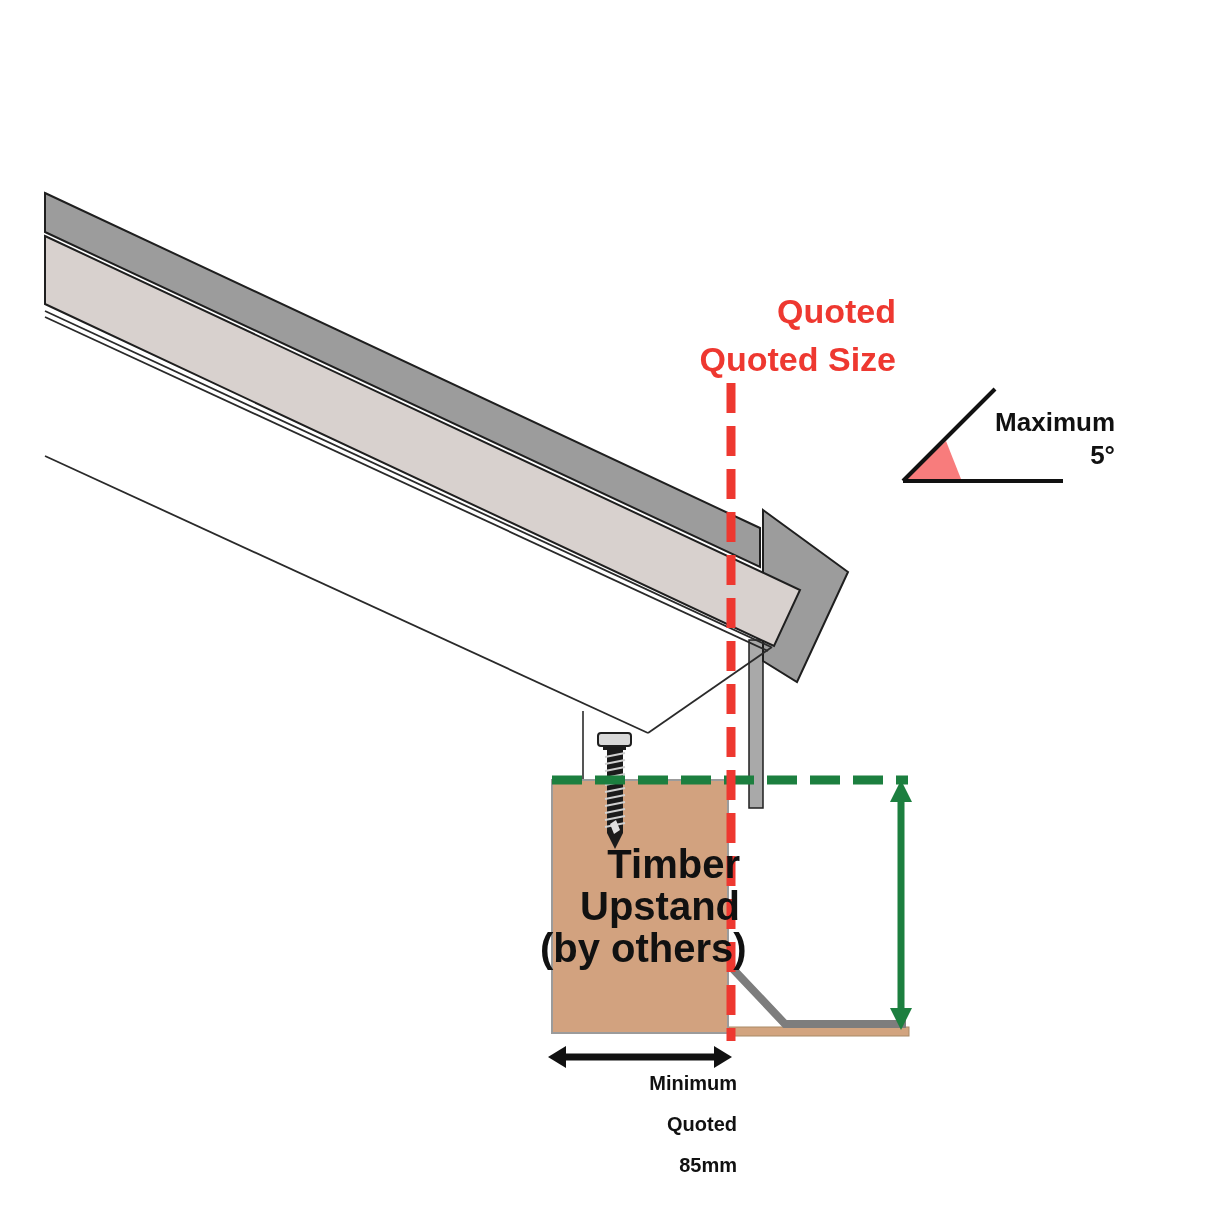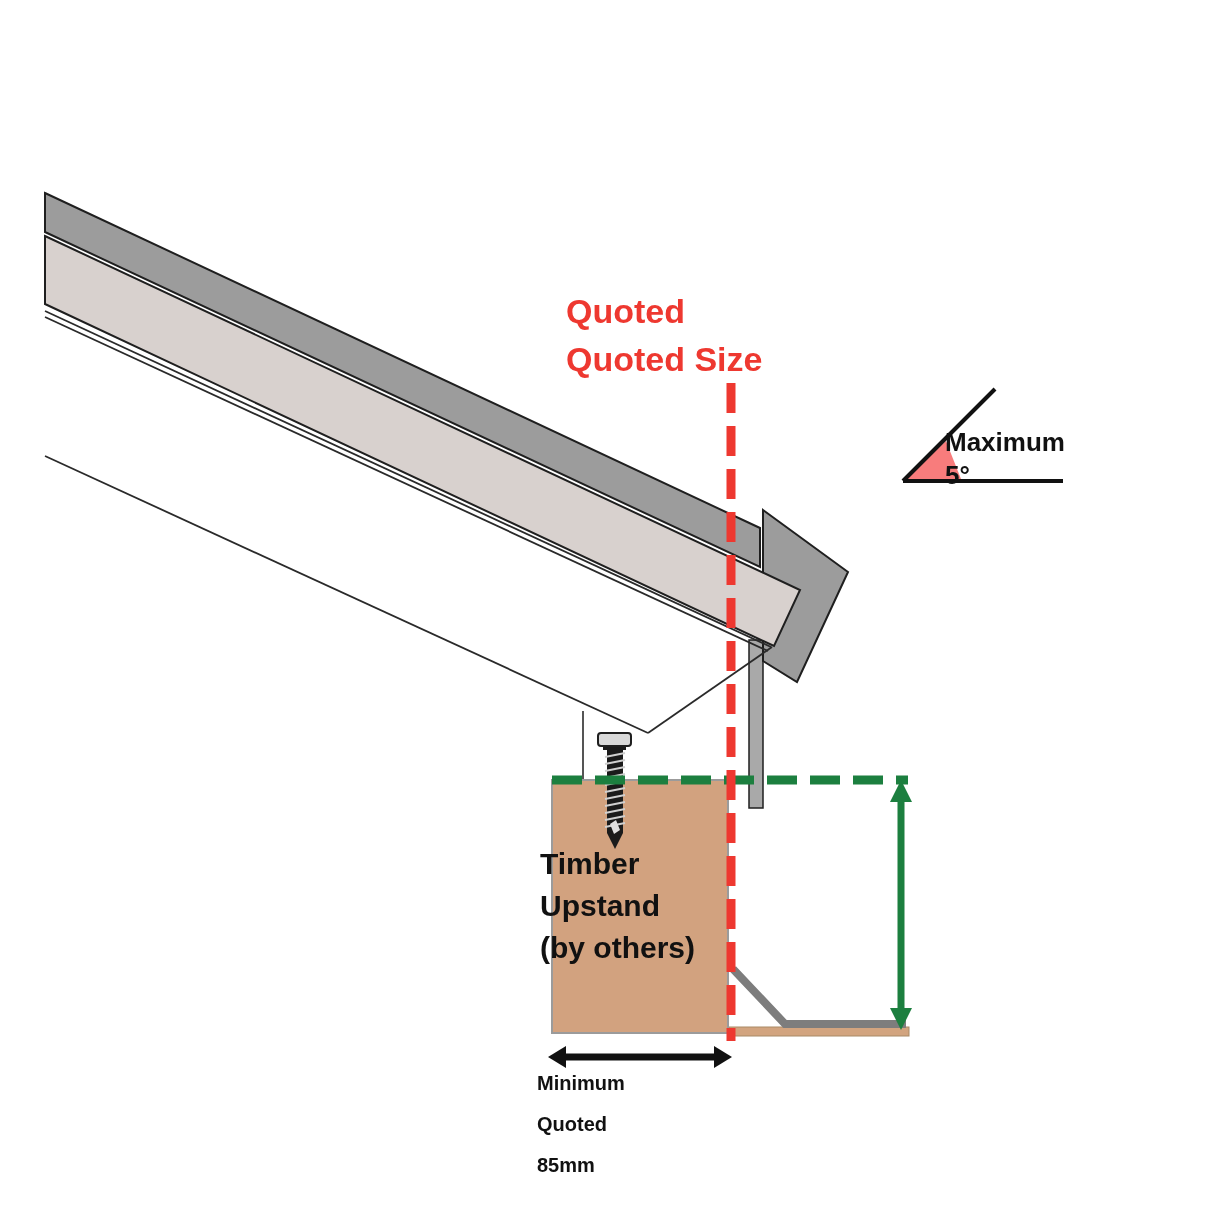--- a/index.html
+++ b/index.html
@@ -7,28 +7,28 @@
     position: relative;
     width: 1214px;
     height: 1214px;
     background: #ffffff;
     overflow: hidden;
     font-family: "Liberation Sans", sans-serif;
   }
   .canvas svg { position: absolute; left: 0; top: 0; }
   .lbl {
     position: absolute;
-    text-align: left;
+    text-align: right;
     font-weight: 700;
     white-space: nowrap;
   }
   .lbl div { white-space: nowrap; }
   .lbl-quoted  { left: 566px; top: 287px; width: 330px; font-size: 34px; line-height: 48px; color: #ee3830; }
-  .lbl-pitch   { left: 945px; top: 406px; width: 170px; font-size: 26px; line-height: 33px; color: #111111; margin-top: 20px; }
-  .lbl-upstand { left: 540px; top: 843px; width: 200px; font-size: 30px; line-height: 42px; color: #111111; }
+  .lbl-pitch   { left: 945px; top: 406px; width: 170px; font-size: 26px; line-height: 33px; color: #111111; }
+  .lbl-upstand { left: 540px; top: 843px; width: 200px; font-size: 40px; line-height: 42px; color: #111111; }
   .lbl-height  { left: 905px; top: 810px; width: 235px; font-size: 33px; line-height: 49px; color: #177a3c; }
   .lbl-width   { left: 537px; top: 1063px; width: 200px; font-size: 20px; line-height: 41px; color: #111111; }
 </style>
 </head>
 <body>
 
 <div class="canvas">
 
   <svg width="1214" height="1214" viewBox="0 0 1214 1214">
 

